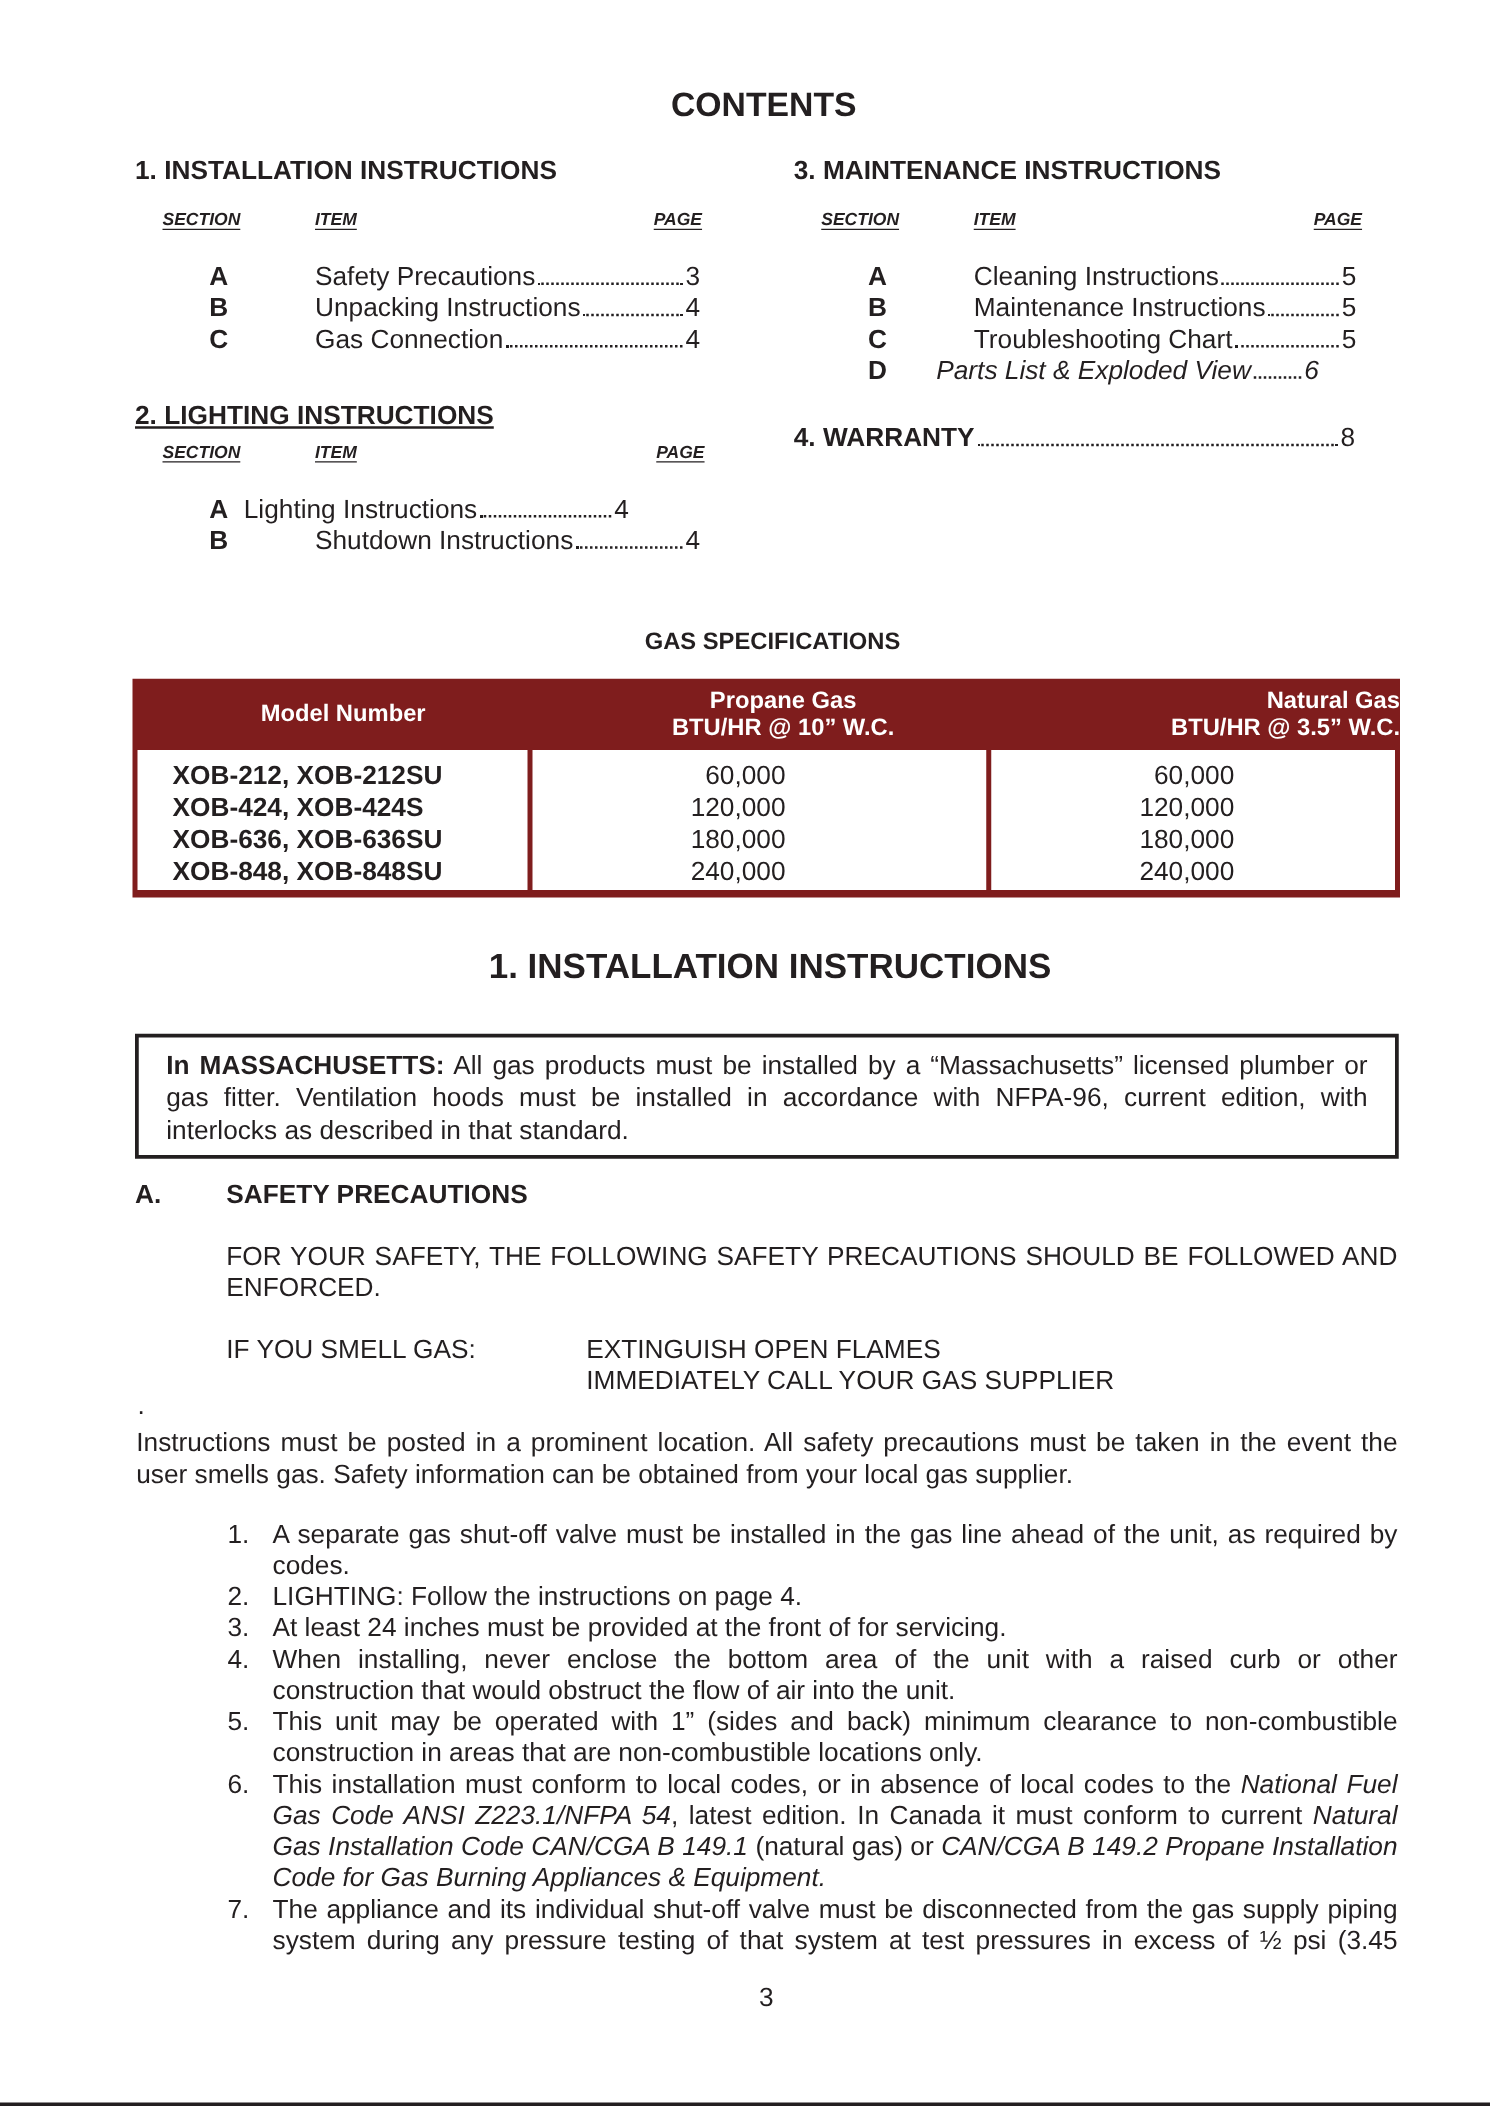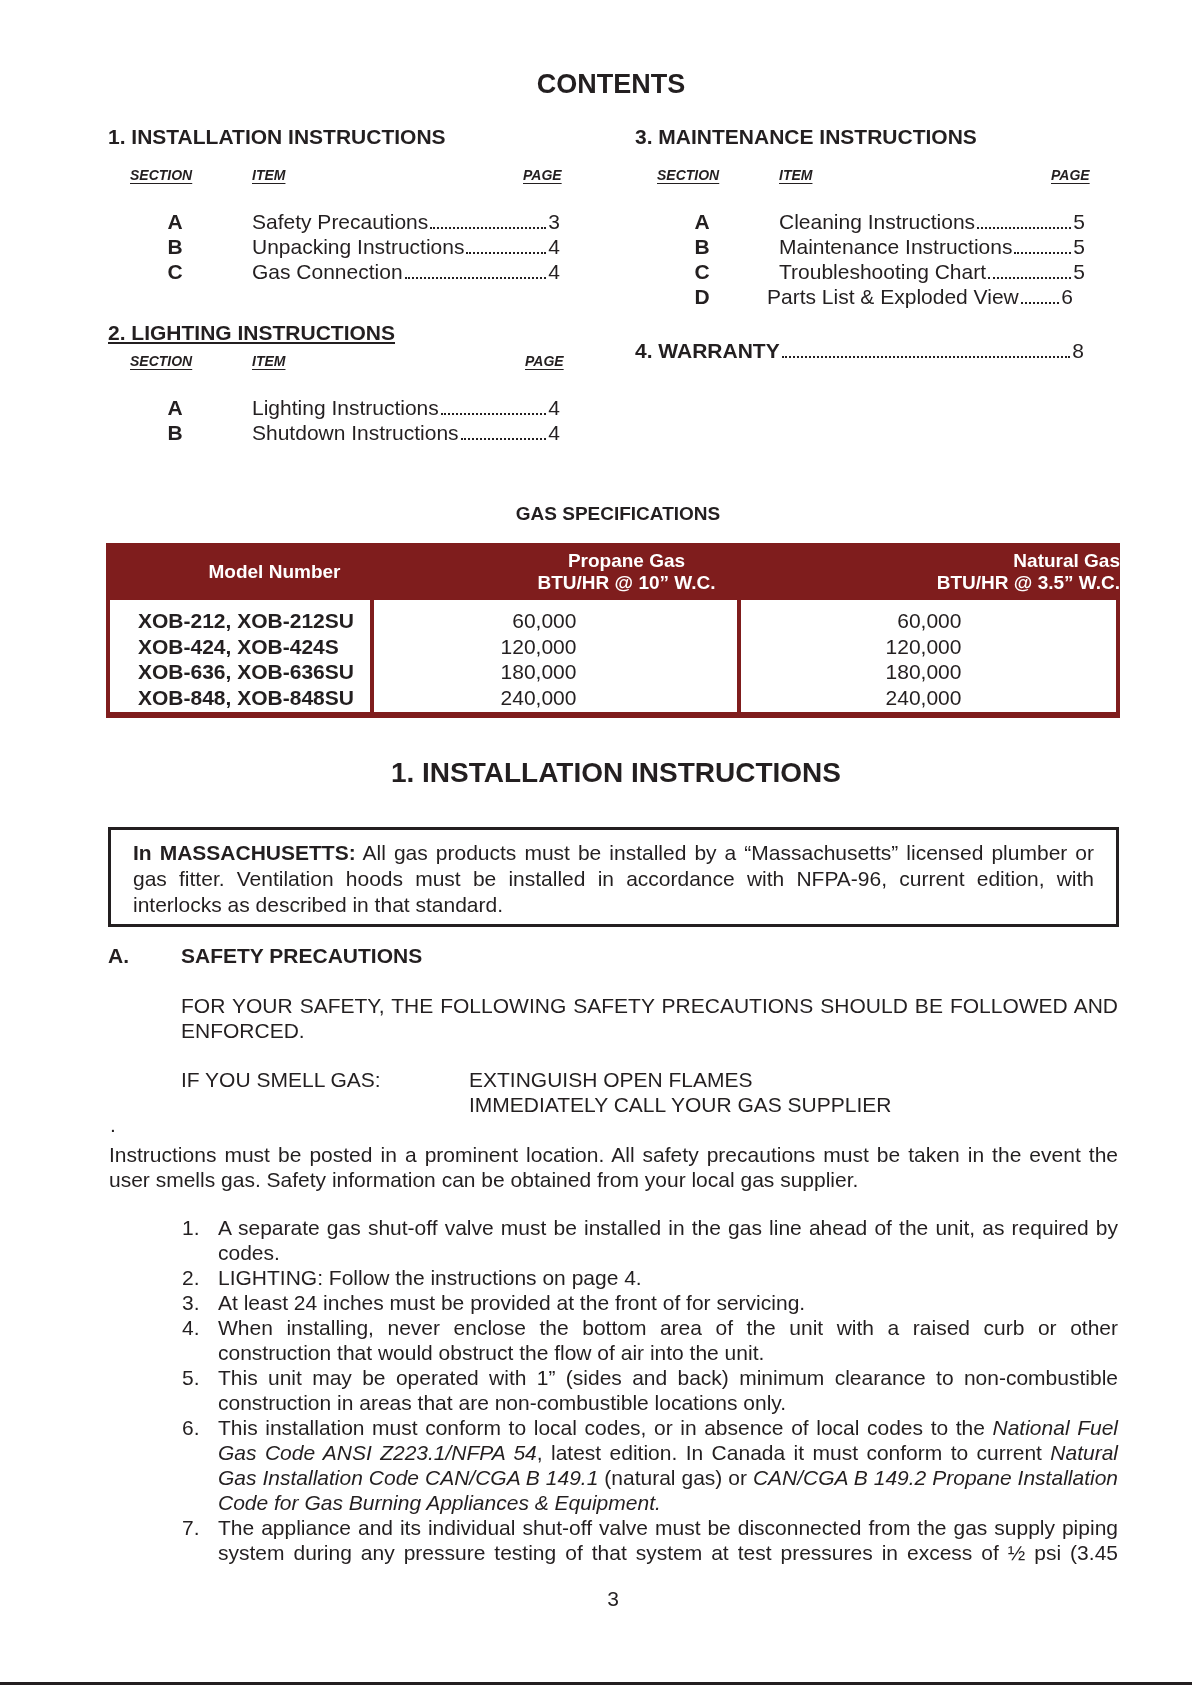--- a/index.html
+++ b/index.html
@@ -21,21 +21,21 @@
 
   .gas-title { left: 0; width: 1236px; top: 503px; text-align: center; font-size: 19px; font-weight: bold; }
   .gas-table {
     left: 106px; top: 543px; width: 1014px; height: 175px;
     background: #7f1d1d; box-sizing: border-box;
   }
   .gas-head { display: flex; height: 57px; color: #ffffff; font-weight: bold; font-size: 19px; }
   .gas-head > div { display: flex; flex-direction: column; justify-content: center; align-items: center; text-align: center; line-height: 22px; }
   .gas-body { display: flex; height: 112px; margin: 0 4px; }
   .gas-body > div { background: #fff; height: 112px; box-sizing: border-box; padding-top: 8px; }
-  .gas-body .c1 { width: 260px; margin-right: 4px; font-weight: bold; padding-left: 28px; }
+  .gas-body .c1 { width: 312px; margin-right: 4px; font-weight: bold; padding-left: 28px; }
   .gas-body .c2 { width: 363px; margin-right: 4px; text-align: center; }
   .gas-body .c3 { flex: 1; text-align: center; }
   .gas-line { font-size: 21px; line-height: 25.5px; }
   .num-block { display: inline-block; text-align: right; }
 
   .install-title { left: 0; width: 1232px; top: 757px; text-align: center; font-size: 28px; font-weight: bold; }
   .mass-box {
     left: 108px; top: 827px; width: 1011px; height: 100px; box-sizing: border-box;
     border: 3px solid #231f20; padding: 10px 22px 0 22px;
     font-size: 21px; line-height: 26px; text-align: justify;
@@ -86,21 +86,21 @@
 </div>
 
 <div class="abs sec-head" style="left:108px; top:321px;text-decoration:underline;">2. LIGHTING INSTRUCTIONS</div>
 <div class="abs col-head" style="left:130px; top:353px;">SECTION</div>
 <div class="abs col-head" style="left:252px; top:353px;">ITEM</div>
 <div class="abs col-head" style="left:525px; top:353px;">PAGE</div>
 
 <div class="abs" style="left:155px; top:395px; width:405px;">
   <div class="toc-row">
     <span class="toc-letter">A</span>
-    <span class="toc-item" style="margin-left:57px; width:308px;text-align:center;">
+    <span class="toc-item" style="width:308px;text-align:center;">
       <span class="toc-text">Lighting Instructions</span>
       <span class="toc-dots"></span>
       <span class="toc-page">4</span>
     </span>
   </div>
   <div class="toc-row">
     <span class="toc-letter">B</span>
     <span class="toc-item" style="margin-left:57px; width:308px;">
       <span class="toc-text">Shutdown Instructions</span>
       <span class="toc-dots"></span>
@@ -134,21 +134,21 @@
   <div class="toc-row">
     <span class="toc-letter">C</span>
     <span class="toc-item" style="margin-left:57px; width:306px;">
       <span class="toc-text">Troubleshooting Chart</span>
       <span class="toc-dots"></span>
       <span class="toc-page">5</span>
     </span>
   </div>
   <div class="toc-row">
     <span class="toc-letter">D</span>
-    <span class="toc-item" style="margin-left:45px; width:306px;">
+    <span class="toc-item" style="margin-left:27px; width:306px;font-style:italic;">
       <span class="toc-text">Parts List &amp; Exploded View</span>
       <span class="toc-dots"></span>
       <span class="toc-page">6</span>
     </span>
   </div>
 </div>
 
 <div class="abs toc-row" style="left:635px; top:338px; width:449px;">
   <span class="toc-item" style="width:449px;">
     <span class="toc-text bold">4. WARRANTY</span>

